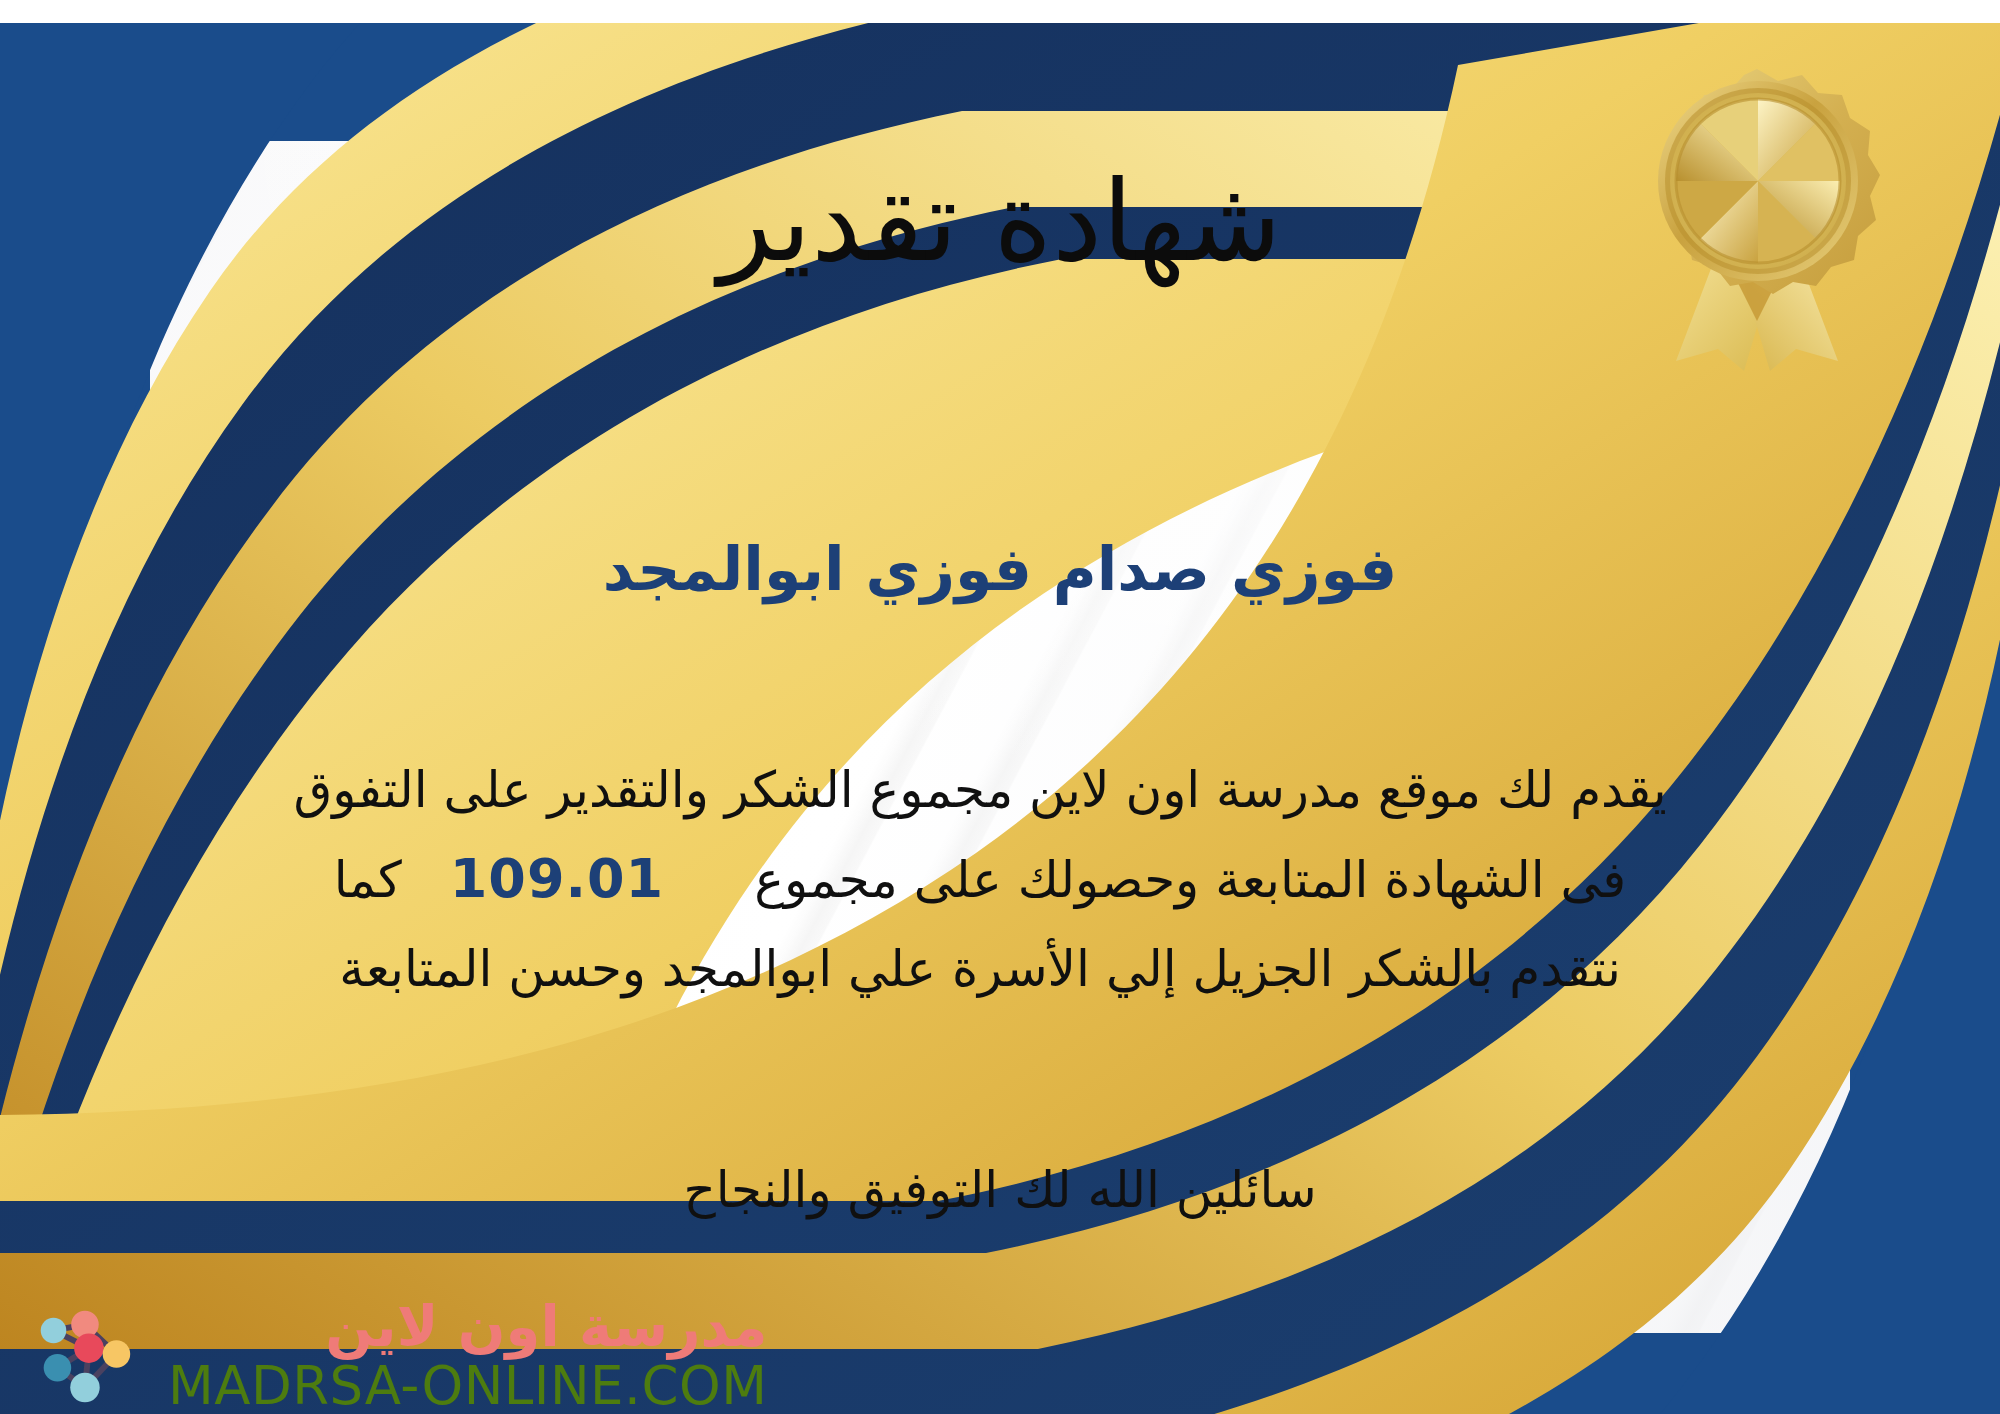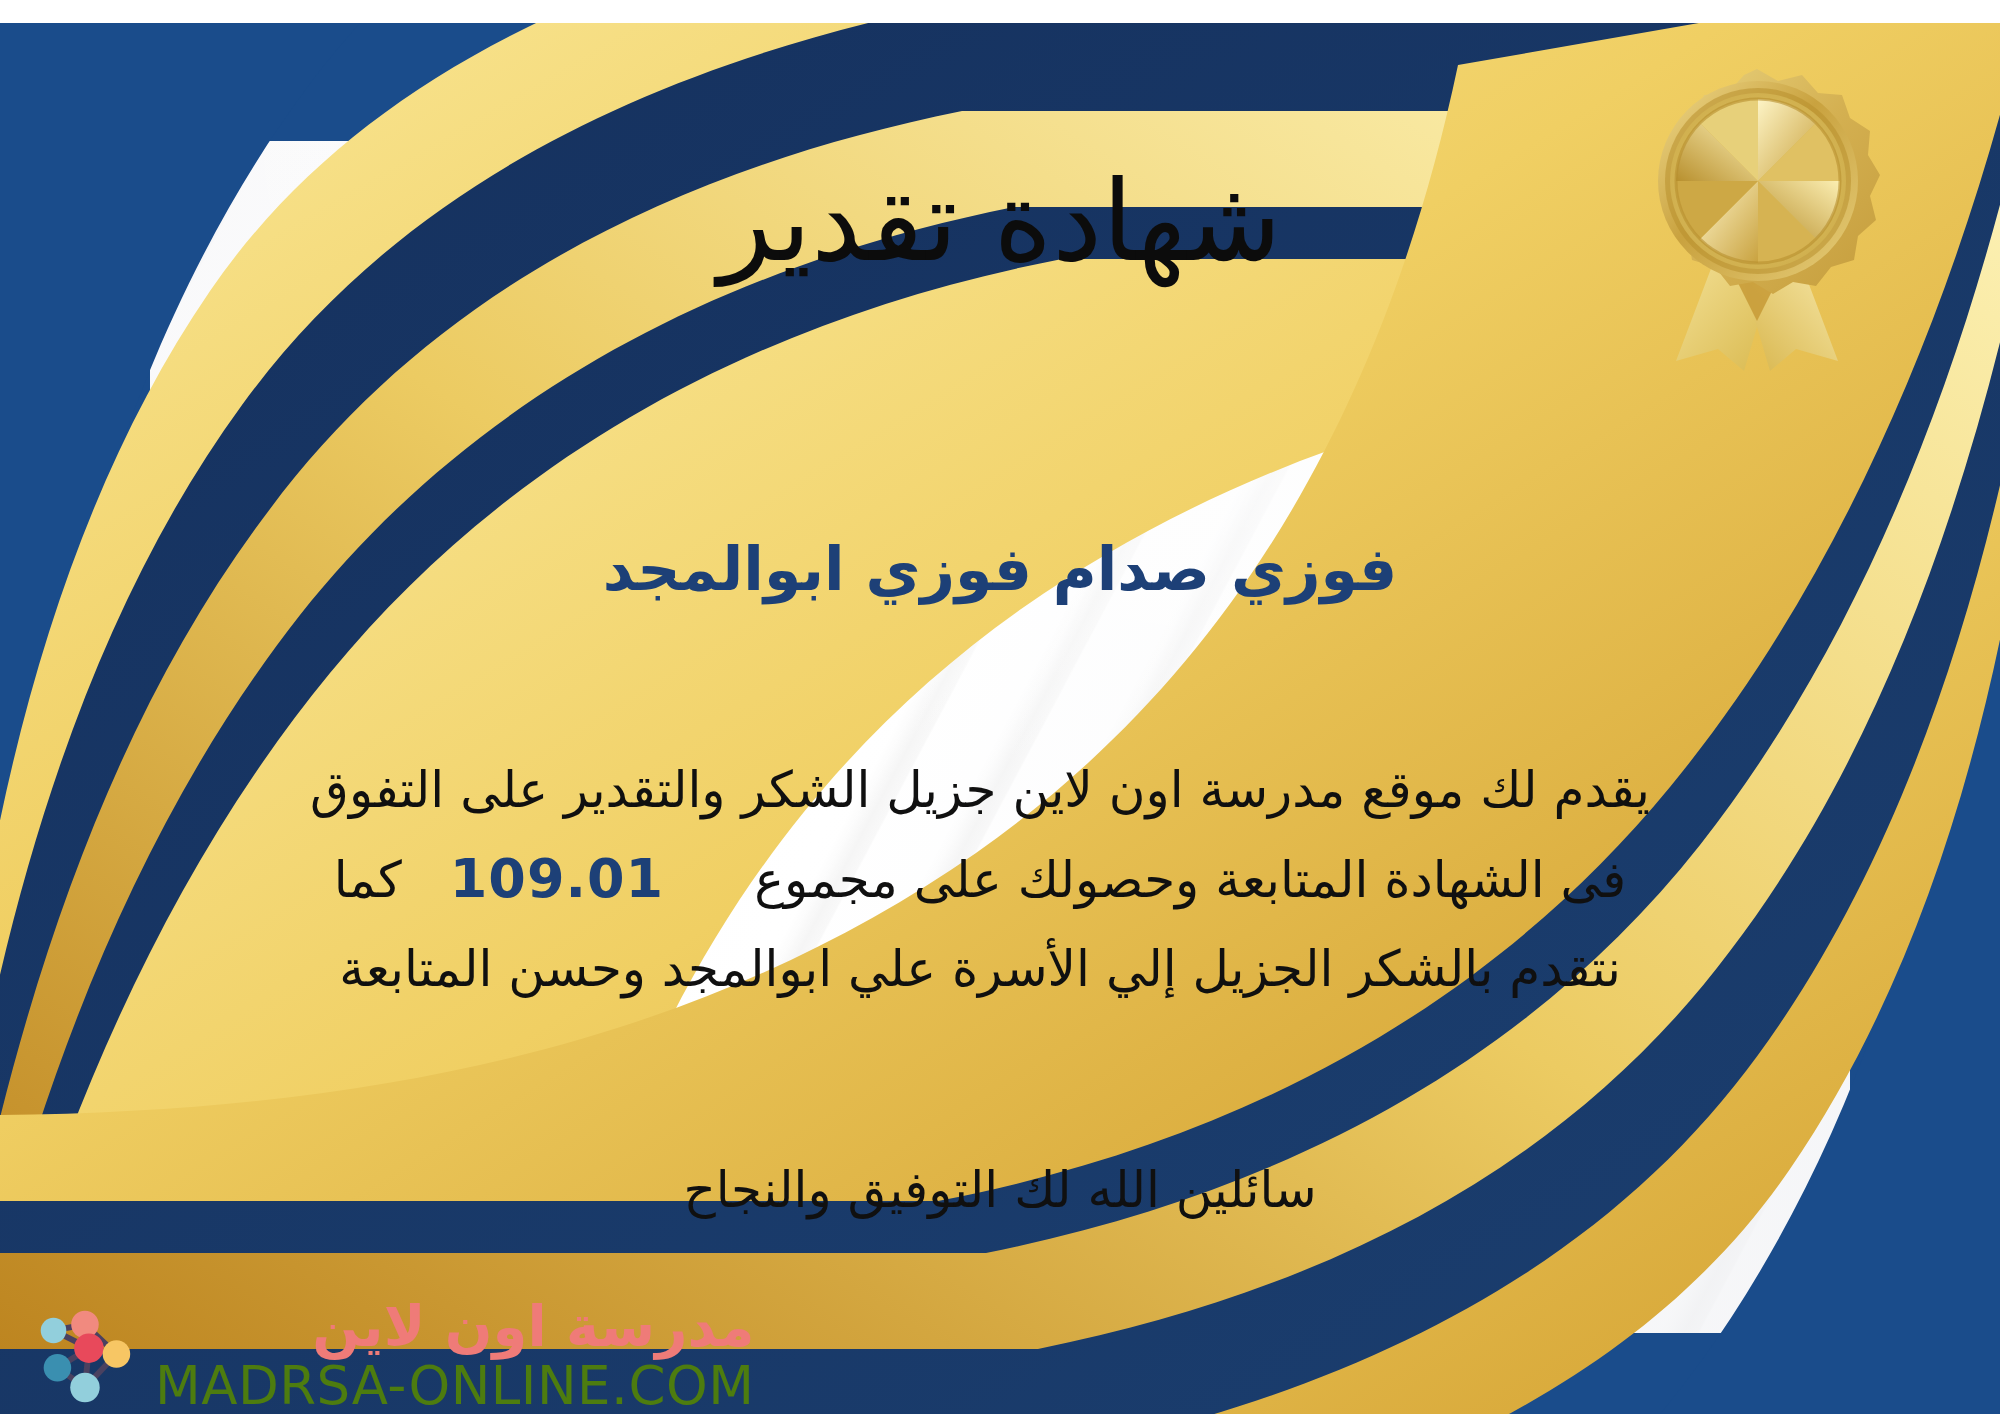--- a/index.html
+++ b/index.html
@@ -155,21 +155,21 @@
   }
 
   
   .brand {
     position: absolute;
     left: 24px;
     bottom: 22px;
     display: flex;
     flex-direction: row-reverse;
     align-items: center;
-    gap: 13px;
+    gap: 26px;
     direction: rtl;
   }
   .brand-text {
     display: flex;
     flex-direction: column;
     align-items: flex-start;
   }
   .brand-ar {
     font-size: 56px;
     font-weight: 700;
@@ -331,21 +331,21 @@
   </svg>
 
   <div class="content">
 
     <div class="cert-title">شهادة تقدير</div>
 
     <div class="student-name">فوزي صدام فوزي ابوالمجد</div>
 
     <div class="body-block">
 
-      <span class="body-line">يقدم لك موقع مدرسة اون لاين جزيل الشكر  والتقدير على التفوق</span>
+      <span class="body-line">يقدم لك موقع مدرسة اون لاين مجموع الشكر  والتقدير على التفوق</span>
 
       <span class="line-2">
         <span class="seg-a">فى الشهادة المتابعة وحصولك على مجموع</span>
         <span class="score">109.01</span>
         <span class="seg-b">كما</span>
       </span>
 
       <span class="body-line">نتقدم  بالشكر الجزيل إلي الأسرة علي ابوالمجد وحسن المتابعة</span>
     </div>
 

